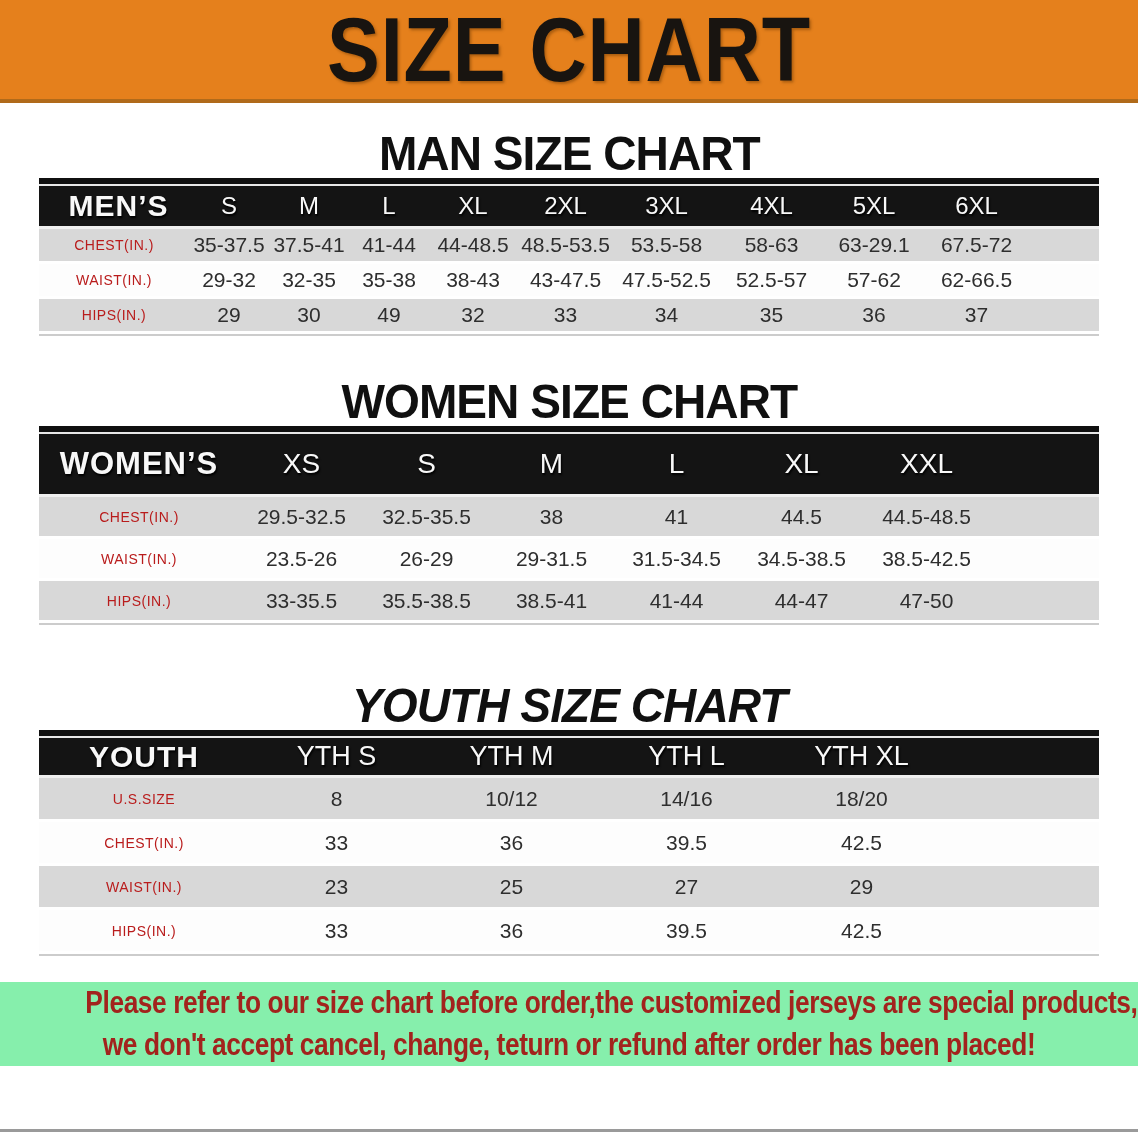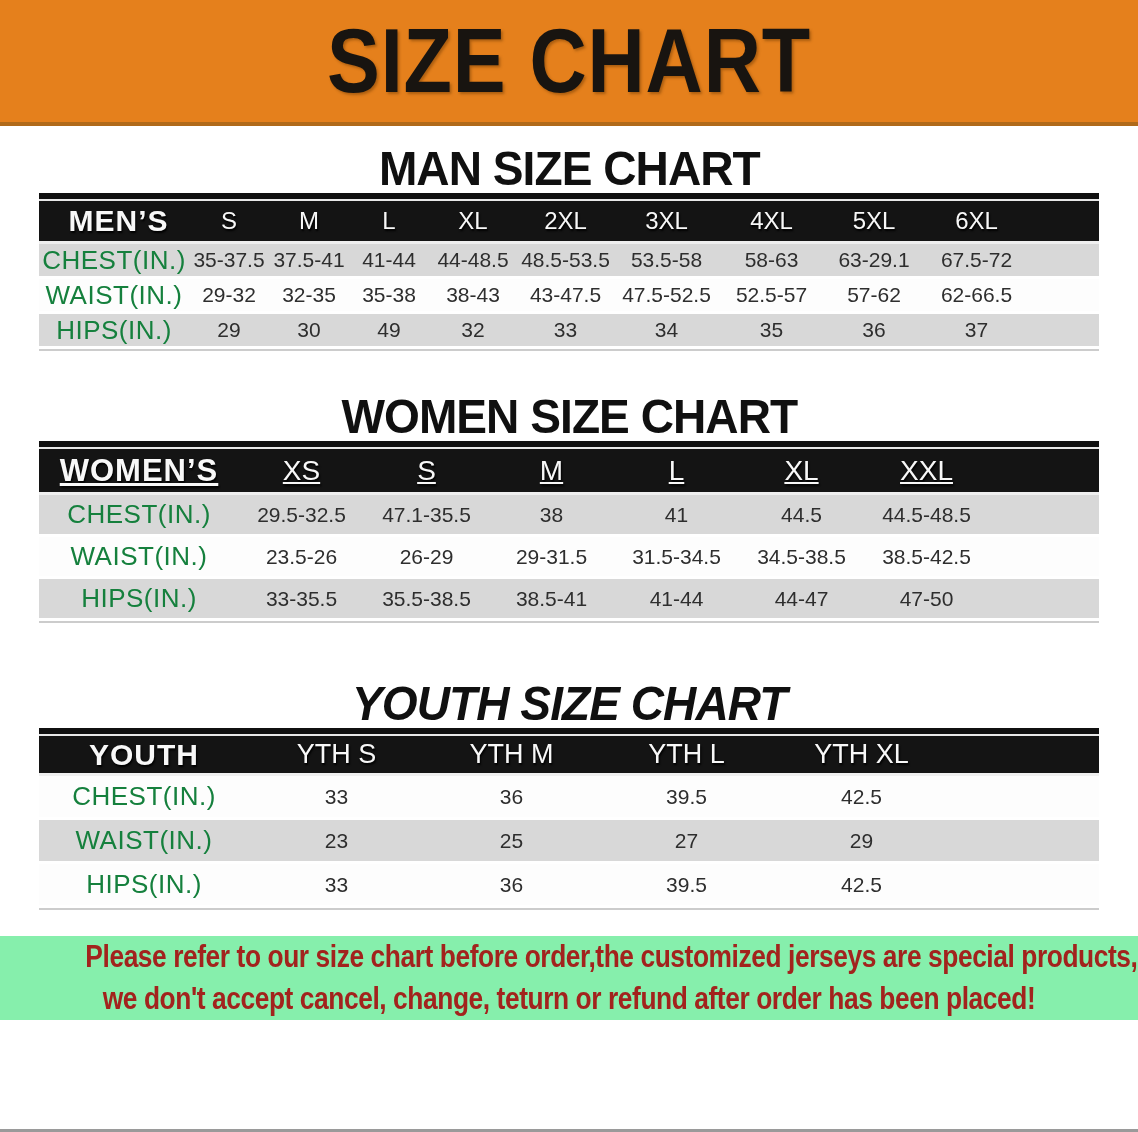--- a/index.html
+++ b/index.html
@@ -4,66 +4,66 @@
 <style>
   * { margin:0; padding:0; box-sizing:border-box; }
   html,body { background:#ffffff; }
   body {
     width:1138px; height:1132px; overflow:hidden;
     font-family:"Liberation Sans", sans-serif;
     border-bottom:3px solid #9a9a9a;
   }
   
   .banner {
-    height:126px; background:#e5801c; border-bottom:4px solid #b06a1a;
+    height:103px; background:#e5801c; border-bottom:4px solid #b06a1a;
     display:flex; align-items:center; justify-content:center;
   }
   .banner-title {
     display:inline-block; font-size:90px; font-weight:bold; color:#181410;
     line-height:1; transform:scaleX(0.88); letter-spacing:1px;
     text-shadow:2px 2px 3px rgba(100,50,0,.45);
   }
   
   .section-heading { text-align:center; }
   .section-heading .t {
     display:inline-block; font-size:48px; font-weight:bold; color:#101010;
     line-height:1; letter-spacing:-1px; transform:scaleX(0.96);
   }
-  .heading-men   { margin-top:19px; }
+  .heading-men   { margin-top:27px; }
   .heading-women { margin-top:42px; }
   .heading-youth { margin-top:57px;font-style:italic; }
   
   table.size-table {
     width:1060px; margin:0 auto; table-layout:fixed;
     border-collapse:separate; border-spacing:0;
     border-top:6px solid #101010; border-bottom:2px solid #cccccc;
   }
   .tbl-men   { margin-top:18px; }
   .tbl-women { margin-top:24px; }
   .tbl-youth { margin-top:26px; }
   th, td { text-align:center; vertical-align:middle; overflow:hidden; white-space:nowrap; }
   thead th {
     background:#141414; color:#f8f8f8;
     border-top:2px solid #e8e8e8; border-bottom:3px solid #efefef;
     text-shadow:1px 2px 2px #000;
   }
   .tbl-men   thead th { height:45px; font-size:24px; font-weight:normal; }
-  .tbl-women thead th { height:48px; font-size:28px; font-weight:normal;text-decoration:underline; }
+  .tbl-women thead th { height:65px; font-size:28px; font-weight:normal; }
   .tbl-youth thead th { height:42px; font-size:27px; font-weight:normal; }
   thead th.tbl-label { font-weight:bold; letter-spacing:1px; }
   .tbl-men   thead th.tbl-label { font-size:30px;padding-left:9px; }
   .tbl-women thead th.tbl-label { font-size:31px; }
   .tbl-youth thead th.tbl-label { font-size:30px; }
   tbody td { border-bottom:3px solid #ffffff; color:#2e2e2e; font-size:21px; }
   .tbl-men   tbody td { height:35px; }
   .tbl-women tbody td { height:42px; }
   .tbl-youth tbody td { height:44px; }
   tbody tr.stripe-gray  td { background:#d8d8d8; }
   tbody tr.stripe-white td { background:#fdfdfd; }
-  td.row-label { color:#15803d; font-size:26px; letter-spacing:0.5px; }
+  td.row-label { color:#b91c1c; font-size:14px; letter-spacing:0.5px; }
   
   .footer { margin-top:26px; text-align:center; background:#86efac; }
   .footer .line {
     white-space:nowrap; font-size:31px; line-height:42px; font-weight:bold;
     color:#a2231d; transform:scaleX(0.85); transform-origin:50% 50%;
     letter-spacing:-0.5px;
   }
 </style>
 </head>
 <body>
@@ -172,21 +172,21 @@
       <th>L</th>
       <th>XL</th>
       <th>XXL</th>
       <th></th>
     </tr>
   </thead>
   <tbody>
     <tr class="stripe-gray">
       <td class="row-label">CHEST(IN.)</td>
       <td>29.5-32.5</td>
-      <td>47.1-35.5</td>
+      <td>32.5-35.5</td>
       <td>38</td>
       <td>41</td>
       <td>44.5</td>
       <td>44.5-48.5</td>
       <td></td>
     </tr>
     <tr class="stripe-white">
       <td class="row-label">WAIST(IN.)</td>
       <td>23.5-26</td>
       <td>26-29</td>
@@ -226,20 +226,28 @@
     <tr>
       <th class="tbl-label">YOUTH</th>
       <th>YTH S</th>
       <th>YTH M</th>
       <th>YTH L</th>
       <th>YTH XL</th>
       <th></th>
     </tr>
   </thead>
   <tbody>
+    <tr class="stripe-gray">
+      <td class="row-label">U.S.SIZE</td>
+      <td>8</td>
+      <td>10/12</td>
+      <td>14/16</td>
+      <td>18/20</td>
+      <td></td>
+    </tr>
     <tr class="stripe-white">
       <td class="row-label">CHEST(IN.)</td>
       <td>33</td>
       <td>36</td>
       <td>39.5</td>
       <td>42.5</td>
       <td></td>
     </tr>
     <tr class="stripe-gray">
       <td class="row-label">WAIST(IN.)</td>

